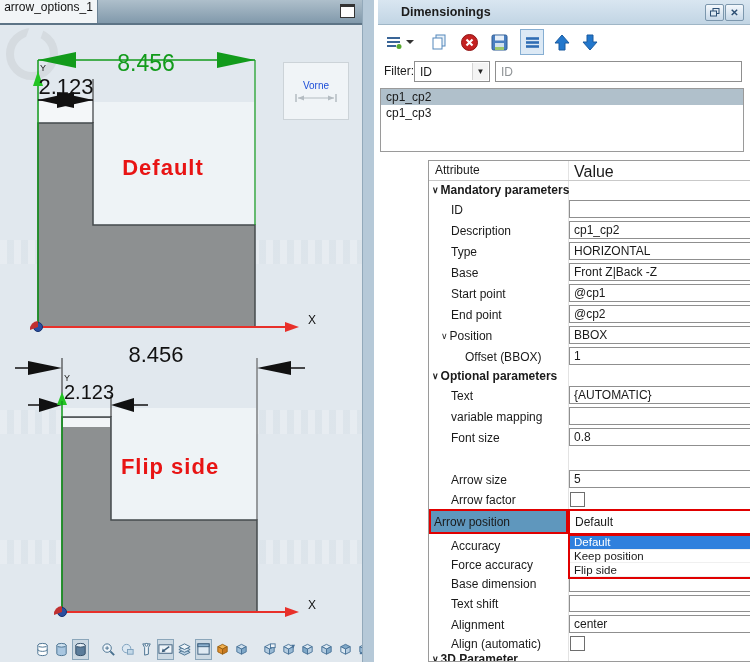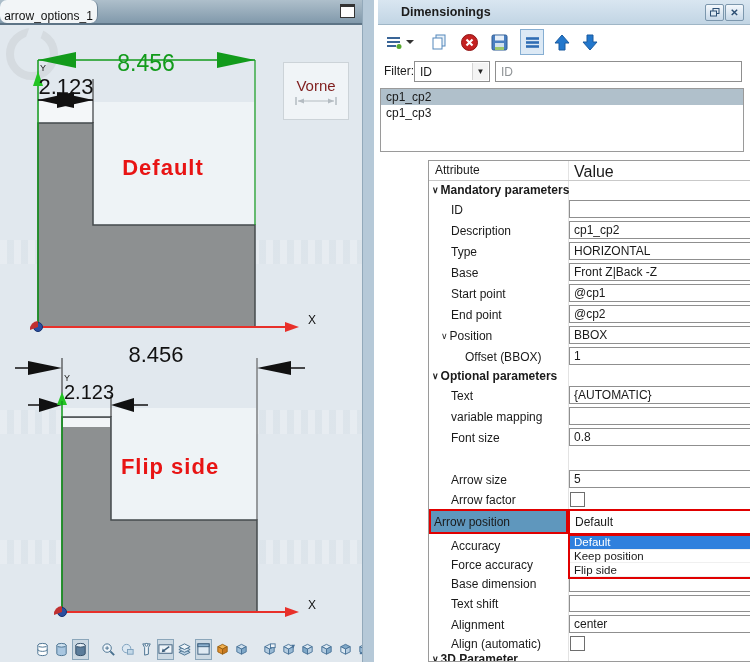--- a/index.html
+++ b/index.html
@@ -4,34 +4,34 @@
 <style>
   html,body{margin:0;padding:0;}
   body{font-family:"Liberation Sans",sans-serif;background:#fff;}
   .app{position:relative;width:750px;height:662px;overflow:hidden;background:#fff;font-size:12px;color:#1a1a1a;}
 
   
   .viewport{position:absolute;left:0;top:0;width:362px;height:662px;background:#e1e8ee;}
   .vstrip{position:absolute;left:362px;top:0;width:12px;height:662px;background:#b6c9d8;border-left:1px solid #93a9ba;}
   .vsplit{position:absolute;left:374px;top:0;width:4px;height:662px;background:#fff;}
   .tabbar{position:absolute;left:0;top:0;width:362px;height:23px;background:linear-gradient(#aebfcb,#8199ab);border-bottom:2px solid #5d7486;}
-  .tab{position:absolute;left:0;top:0;height:23px;width:97px;background:#f2f5f7;border-right:1px solid #6c8396;display:flex;align-items:flex-end;justify-content:center;font-size:12px;color:#111;border-radius:7px;}
+  .tab{position:absolute;left:0;top:0;height:23px;width:97px;background:#f2f5f7;border-right:1px solid #6c8396;display:flex;align-items:flex-start;justify-content:center;font-size:12px;color:#111;}
   .tab-max{position:absolute;right:7px;top:4px;width:13px;height:12px;background:#fdfdfd;border:1px solid #333;}
   .tab-max::before{content:"";position:absolute;left:0;top:0;right:0;height:2px;background:#333;}
   .canvas{position:absolute;left:0;top:23px;width:362px;height:613px;background:#e1e8ee;overflow:hidden;}
   .wm{position:absolute;left:0;width:362px;height:24px;background:repeating-linear-gradient(90deg,rgba(255,255,255,.55) 0 7px,rgba(203,214,222,.55) 7px 14px);opacity:.35;}
   .wheel{position:absolute;left:6px;top:5px;width:36px;height:36px;border:8px solid #d5dbe0;border-radius:50%;}
   .wheel::after{content:"";position:absolute;left:14px;top:-10px;width:14px;height:14px;background:#e1e8ee;transform:rotate(20deg);}
   .dimtext{position:absolute;text-align:center;font-size:22px;color:#111;white-space:nowrap;}
   .dimtext.green{color:#129b1b;font-size:23px;}
   .caption{position:absolute;text-align:center;font-weight:bold;font-size:22px;color:#e81414;letter-spacing:1px;white-space:nowrap;}
   .axislbl{position:absolute;font-size:12px;color:#111;}
   .ylbl{position:absolute;font-size:9px;color:#222;}
   .vorne{position:absolute;left:283px;top:39px;width:64px;height:56px;background:rgba(250,252,253,.6);border:1px solid #ccd3d8;display:flex;flex-direction:column;align-items:center;justify-content:center;gap:2px;}
-  .vorne .vtext{color:#7f1d1d;font-size:15px;}
+  .vorne .vtext{color:#1d4ed8;font-size:10px;}
   .viewtools{position:absolute;left:0;top:636px;width:362px;height:26px;display:flex;align-items:center;padding-left:34px;gap:2px;box-sizing:border-box;}
   .vt{width:18px;height:19px;display:flex;align-items:center;justify-content:center;border:1px solid transparent;}
   .vt.pressed{background:#ccd9e3;border:1px solid #8ba6ba;}
   .vt.gap{margin-left:9px;}
 
   
   .panel{position:absolute;left:378px;top:0;width:372px;height:662px;background:#fff;}
   .ptitle{position:absolute;left:0;top:0;width:372px;height:24px;background:linear-gradient(#d9e6f1,#c2d5e4);border-bottom:1px solid #9fb6c6;display:flex;align-items:center;}
   .ptitle .t{margin-left:23px;font-weight:bold;font-size:12.5px;color:#1c1c1c;}
   .winbtn{position:absolute;top:4px;width:17px;height:15px;background:linear-gradient(#f4f8fc,#c7d8e8);border:1px solid #7c97ad;border-radius:2px;display:flex;align-items:center;justify-content:center;color:#2c4e73;font-size:10px;font-weight:bold;}

